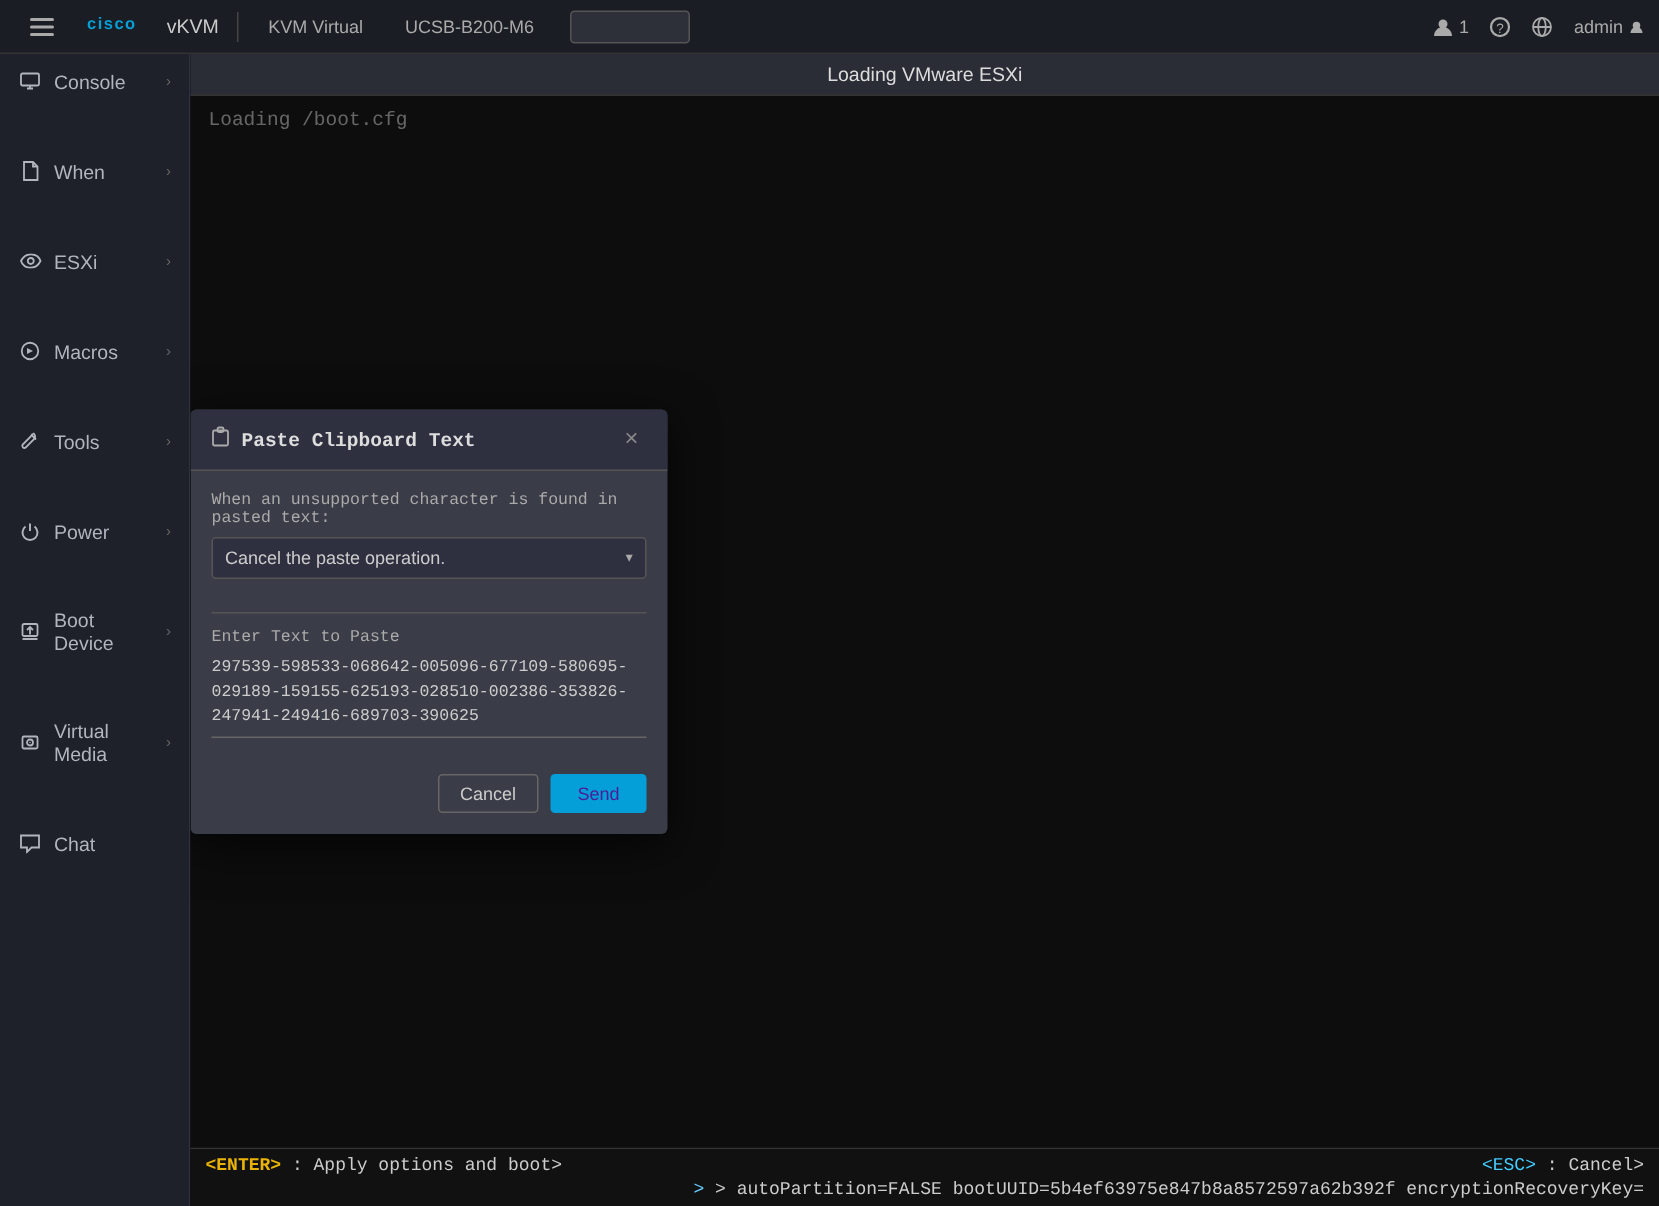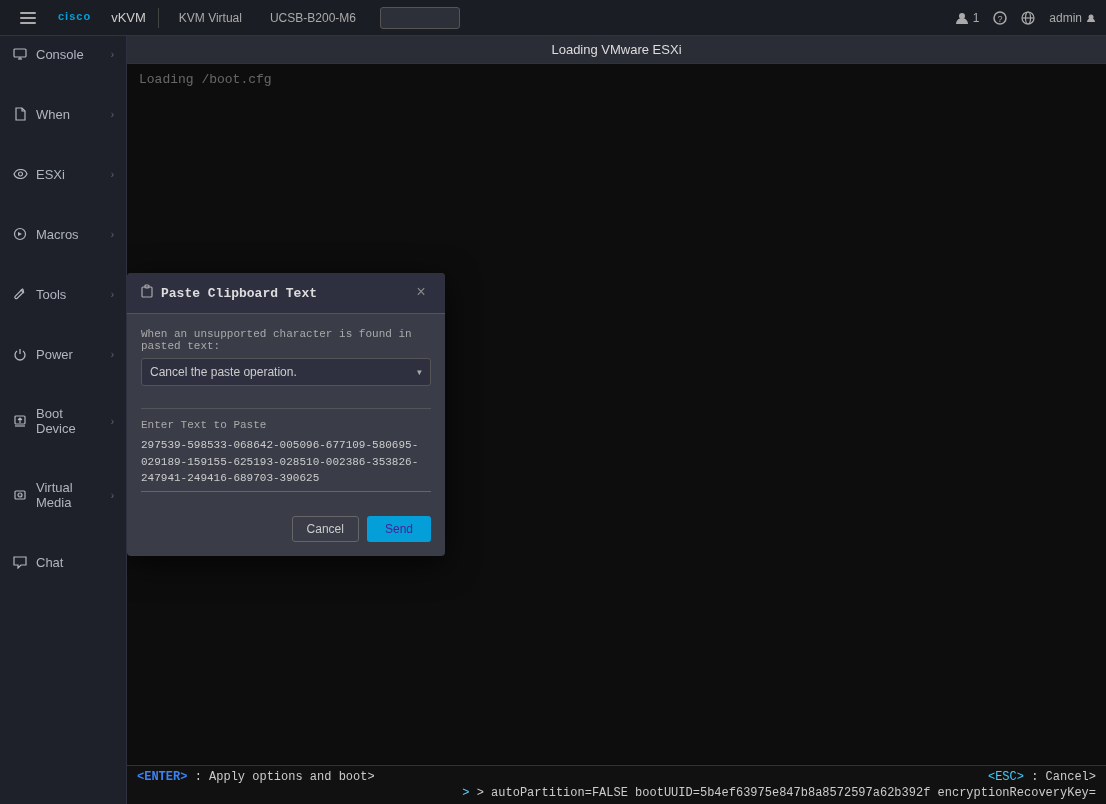--- a/index.html
+++ b/index.html
@@ -63,21 +63,21 @@
 
     
     .terminal-bottom {
       background: #111; border-top: 1px solid #333;
       font-family: 'Courier New', monospace; font-size: 12px; color: #ccc;
       padding: 4px 10px;
     }
     .terminal-bottom-hints {
       display: flex; justify-content: space-between; margin-bottom: 2px;
     }
-    .hint-green { color: #3b82f6; font-weight: bold; }
+    .hint-green { color: #eab308; font-weight: bold; }
     .hint-cyan { color: #4cf; font-weight: normal; }
     .terminal-cmdline { color: #ccc; text-align: right; }
     .term-prompt { color: #6cf; }
 
     
     .dialog-overlay {
       position: absolute; top: 0; left: 0; right: 0; bottom: 0;
       background: rgba(0,0,0,0.5); display: flex; align-items: center; justify-content: flex-start;
       z-index: 100;
     }

